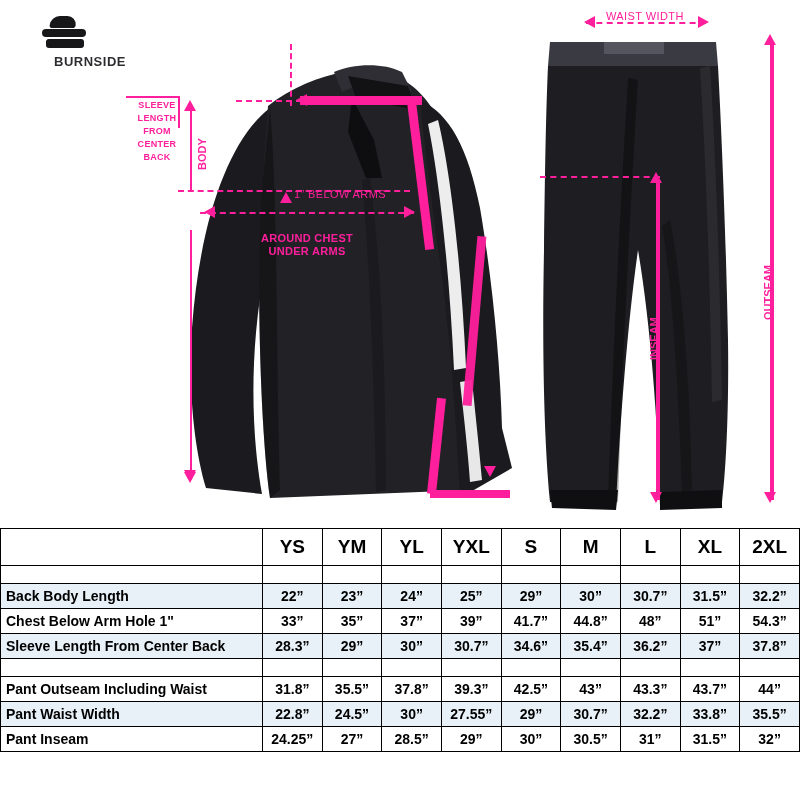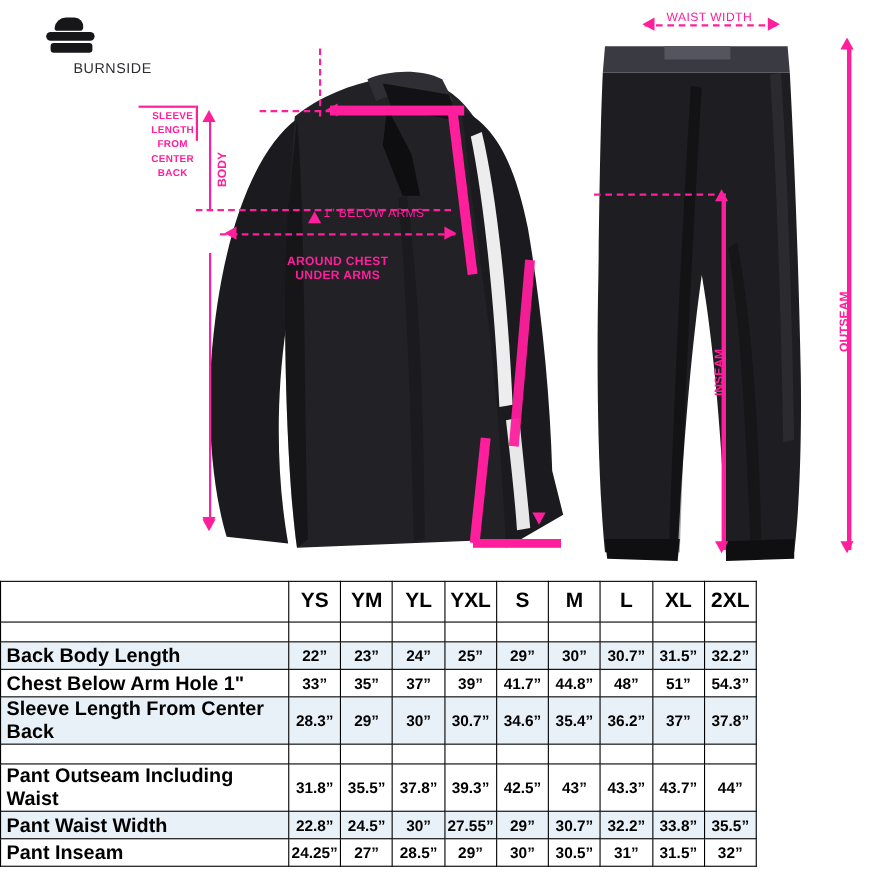--- a/index.html
+++ b/index.html
@@ -49,26 +49,26 @@
   #logo .mark .m2 {
     position: absolute; left: 0px; top: 13px; width: 44px; height: 8px;
     background: #17171a; border-radius: 4px;
   }
   #logo .mark .m3 {
     position: absolute; left: 4px; top: 23px; width: 38px; height: 9px;
     background: #17171a; border-radius: 3px;
   }
   #logo .wordmark {
     position: absolute;
-    left: 0px;
+    left: 12px;
     top: 38px;
     width: 120px;
-    text-align: right;
+    text-align: center;
     font-size: 13px;
-    font-weight: normal;
+    font-weight: bold;
     letter-spacing: 0.5px;
     color: #1b1b1f;
     opacity: 0.92;
     white-space: nowrap;
   }
 
   
   .garment { position: absolute; }
 
   
@@ -102,39 +102,39 @@
   .ann-vert {
     position: absolute; color: #ff1f9c; font-weight: bold; font-size: 11px;
     transform: rotate(-90deg); transform-origin: left top; white-space: nowrap;
   }
 
   
   #size-table {
     position: absolute;
     left: 0;
     top: 528px;
-    width: 688px;
+    width: 800px;
     border-collapse: collapse;
     table-layout: fixed;
     font-size: 13.5px;
     color: #000000;
   }
   #size-table td, #size-table th {
     border: 1px solid #000000;
     padding: 0;
     height: 24px;
     text-align: center;
     font-weight: bold;
     background: #ffffff;
   }
   #size-table td.rowhead {
     text-align: left;
     padding-left: 5px;
     width: 256px;
-    font-size: 18px;
+    font-size: 14px;
   }
   #size-table thead td {
     height: 36px;
     font-size: 19px;
     font-weight: bold;
   }
   #size-table tr.alt td { background: #e8f1f7; }
   #size-table tr.spacer td { height: 17px; background: #ffffff; }
   #size-table td.val { font-size: 14px; }
 </style>

